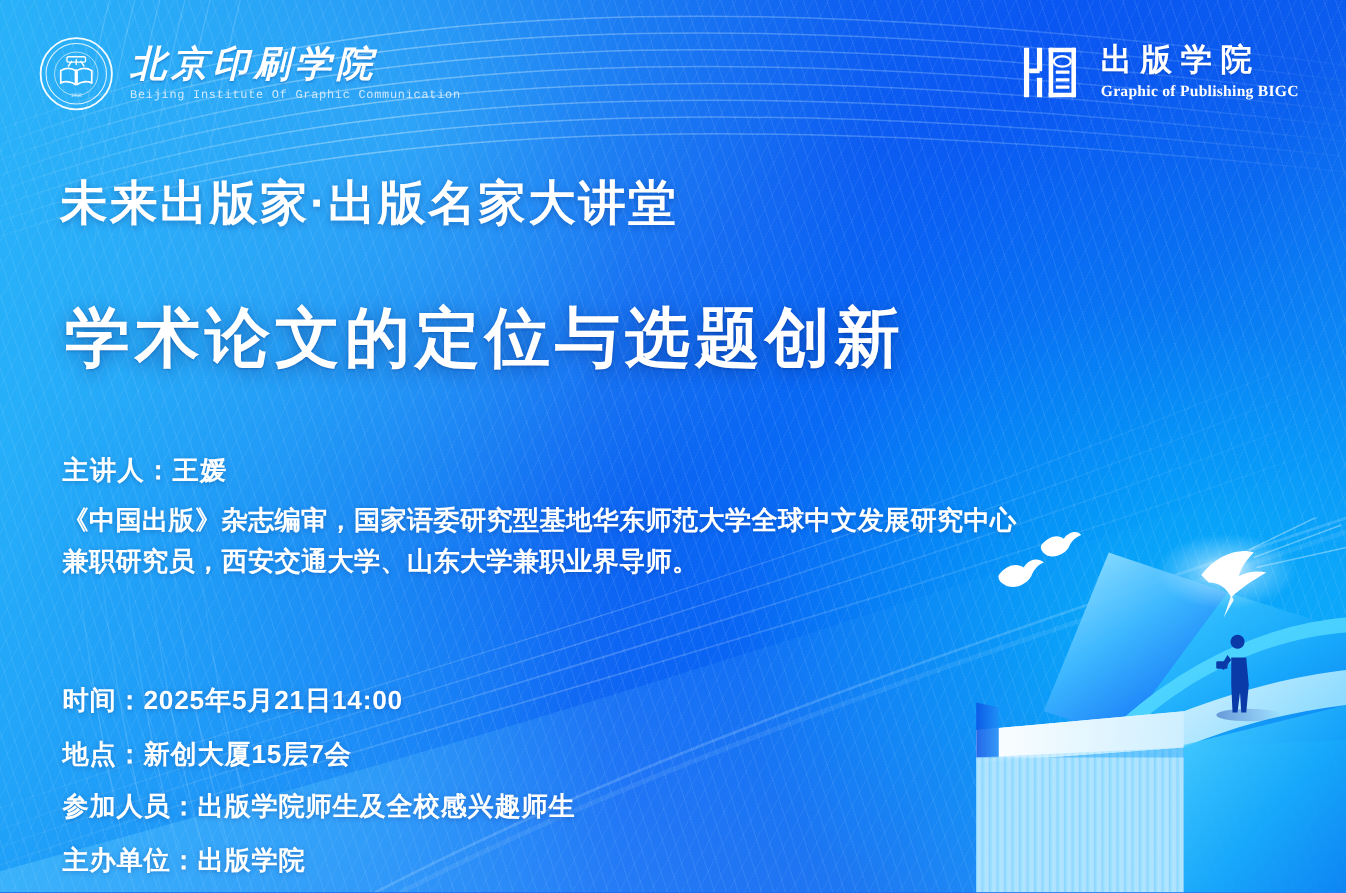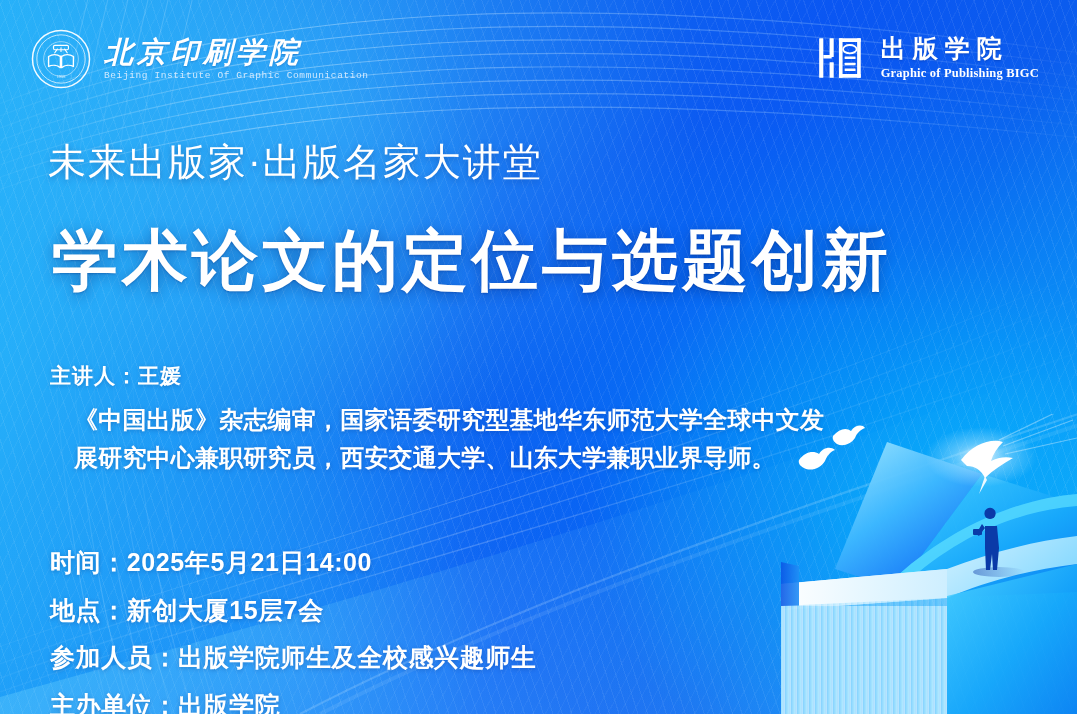--- a/index.html
+++ b/index.html
@@ -79,51 +79,50 @@
   .pub-en {
     color:#ffffff; font-size:12.5px; font-weight:700; margin-top:5px; letter-spacing:.2px;
     font-family:"Liberation Serif","DejaVu Serif",serif;
   }
 
   
   .content { position:absolute; left:48px; top:0; width:900px; }
 
   .kicker {
     position:absolute; top:137px; left:0;
-    color:#ffffff; font-size:38px; font-weight:400; letter-spacing:2px;
+    color:#ffffff; font-size:38px; font-weight:700; letter-spacing:2px;
     text-shadow:0 2px 6px rgba(0,35,110,.35);
     font-family:"Liberation Sans","DejaVu Sans",sans-serif;
     white-space:nowrap;
   }
 
   .title {
-    position:absolute; top:226px; left:4px;
-    color:#ffffff; font-size:66px; font-weight:700; letter-spacing:4px;
+    position:absolute; top:244px; left:4px;
+    color:#ffffff; font-size:52px; font-weight:700; letter-spacing:4px;
     line-height:1.05;
     text-shadow:0 3px 14px rgba(0,30,110,.42), 0 1px 2px rgba(0,30,110,.3);
     font-family:"Liberation Sans","DejaVu Sans",sans-serif;
     white-space:nowrap;
   }
 
   .speaker { position:absolute; top:362px; left:2px; width:800px; }
   .speaker-name {
     color:#ffffff; font-size:21px; font-weight:700; letter-spacing:1px;
     text-shadow:0 1px 4px rgba(0,35,110,.3);
   }
   .speaker-bio {
-    margin-top:11px; color:#ffffff; font-size:24px; font-weight:700;
+    margin-top:11px; color:#ffffff; font-size:21px; font-weight:700;
     line-height:1.57; letter-spacing:.2px;
     text-shadow:0 1px 4px rgba(0,35,110,.3);
     width:772px;
-    margin-left:24px;
   }
 
   .details { position:absolute; top:546px; left:2px; }
   .detail-line {
-    color:#ffffff; font-size:25px; font-weight:700; letter-spacing:.6px;
+    color:#ffffff; font-size:21px; font-weight:700; letter-spacing:.6px;
     margin-bottom:14.5px; white-space:nowrap;
     text-shadow:0 1px 4px rgba(0,35,110,.3);
   }
   .detail-line:last-child { margin-bottom:0; }
 
   
   .illus { position:absolute; right:0; bottom:0; width:330px; height:300px; }
 </style>
 </head>
 <body>

